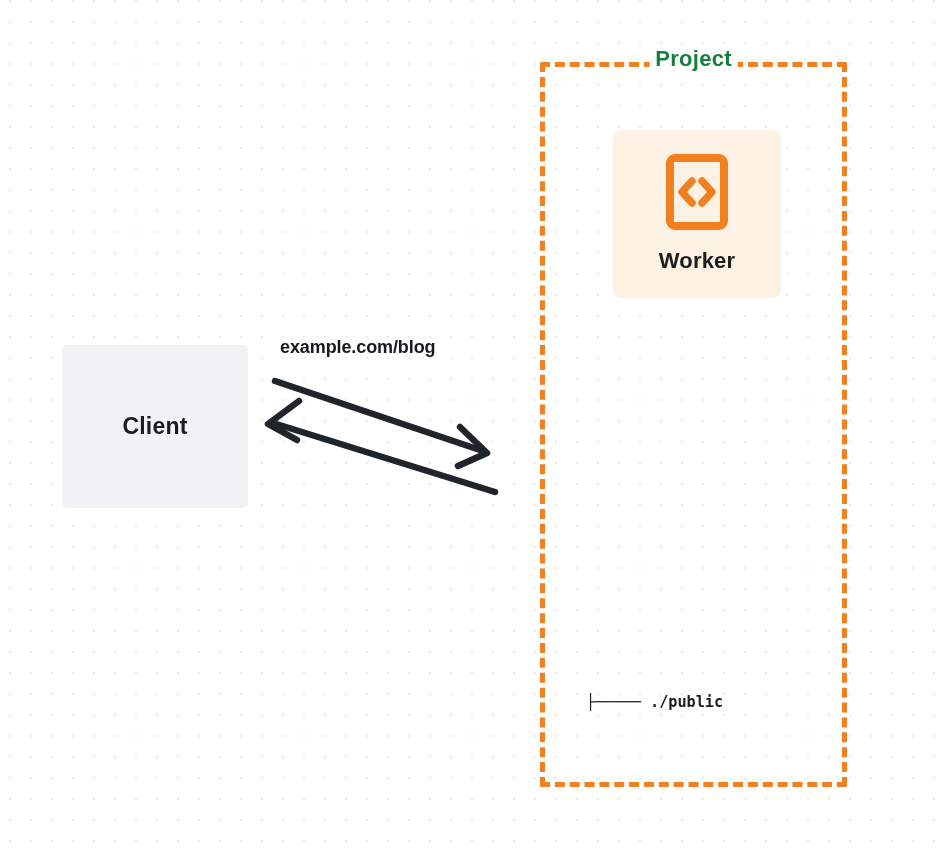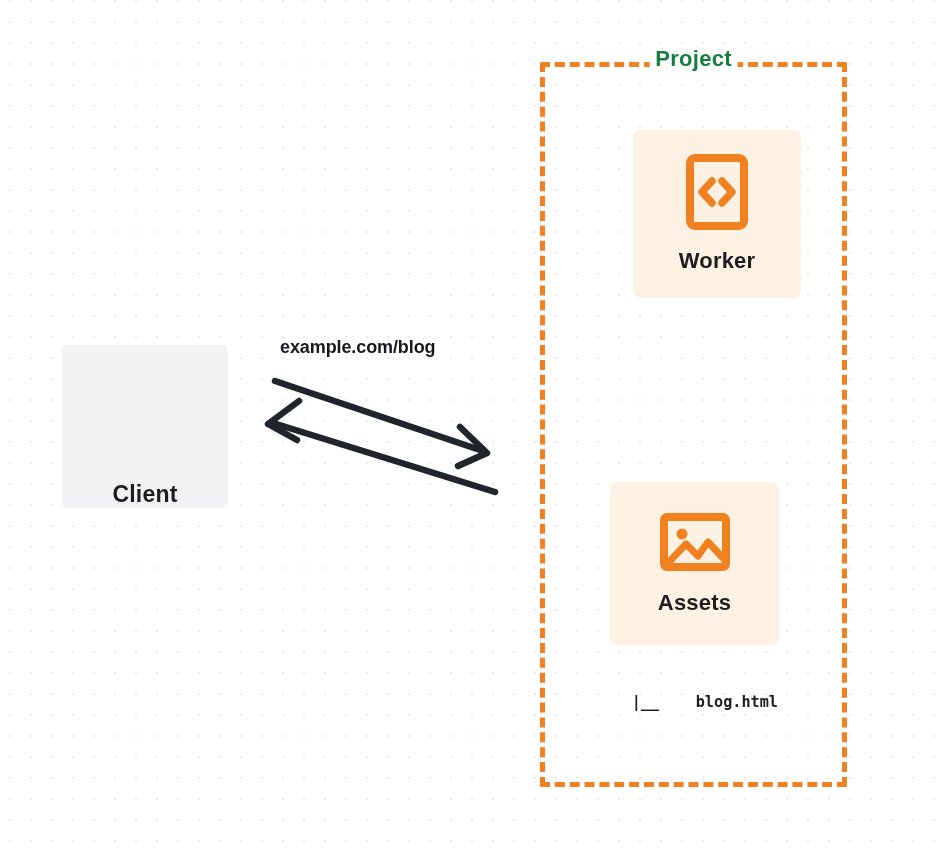--- a/index.html
+++ b/index.html
@@ -14,24 +14,24 @@
     background-color: #ffffff;
     background-image: radial-gradient(circle at 1px 1px, #e9eaec 1.3px, transparent 1.4px);
     background-size: 21px 21px;
     background-position: 9px 0px;
   }
 
   
   #client-node {
     position: absolute;
     left: 62px; top: 345px;
-    width: 166px; height: 163px;
+    width: 186px; height: 163px;
     background: #f1f2f4;
     border-radius: 5px;
-    display: flex; align-items: flex-end; justify-content: center;
+    display: flex; align-items: center; justify-content: center;
   }
   #client-node .node-label {
     font-size: 23px;
     font-weight: 700;
     color: #1d1d1f;
     letter-spacing: 0.2px;
   }
 
   
   #flow-label {
@@ -78,21 +78,21 @@
   
   .service-card {
     position: absolute;
     background: #fdf1e3;
     border-radius: 7px;
     display: flex;
     flex-direction: column;
     align-items: center;
     justify-content: center;
   }
-  #worker-card { left: 73px; top: 68px; width: 168px; height: 168px; margin-left: 20px; }
+  #worker-card { left: 73px; top: 68px; width: 168px; height: 168px; }
   #assets-card { left: 70px; top: 420px; width: 169px; height: 163px; }
   .service-card .card-icon {
     display: block;
     margin-bottom: 14px;
   }
   .service-card .card-label {
     font-size: 22px;
     font-weight: 700;
     color: #1d1d1f;
     letter-spacing: 0.2px;
@@ -145,30 +145,20 @@
       <span class="card-icon">
         <svg width="62" height="76" viewBox="0 0 62 76">
           <rect x="4" y="4" width="54" height="68" rx="5" ry="5" fill="none" stroke="#f08020" stroke-width="8"></rect>
           <polyline points="26,27 16,38 26,49" fill="none" stroke="#f08020" stroke-width="7.5" stroke-linecap="round" stroke-linejoin="round"></polyline>
           <polyline points="36,27 46,38 36,49" fill="none" stroke="#f08020" stroke-width="7.5" stroke-linecap="round" stroke-linejoin="round"></polyline>
         </svg>
       </span>
       <span class="card-label">Worker</span>
     </div>
 
-    <div id="assets-card" class="service-card">
-      <span class="card-icon">
-        <svg width="70" height="60" viewBox="0 0 70 60">
-          <rect x="4" y="5" width="62" height="50" rx="3" ry="3" fill="none" stroke="#f08020" stroke-width="8"></rect>
-          <circle cx="22" cy="22" r="5.5" fill="#f08020"></circle>
-          <polyline points="8,51 26,32 38,44 48,30 64,47" fill="none" stroke="#f08020" stroke-width="7" stroke-linecap="round" stroke-linejoin="round"></polyline>
-        </svg>
-      </span>
-      <span class="card-label">Assets</span>
-    </div>
 
     <div id="file-tree">
-      <span class="tree-row">     |__    blog.html</span>
+      <span class="tree-row">├───── ./public</span>
       
     </div>
 
   </div>
 </div>
 
 </body></html>

